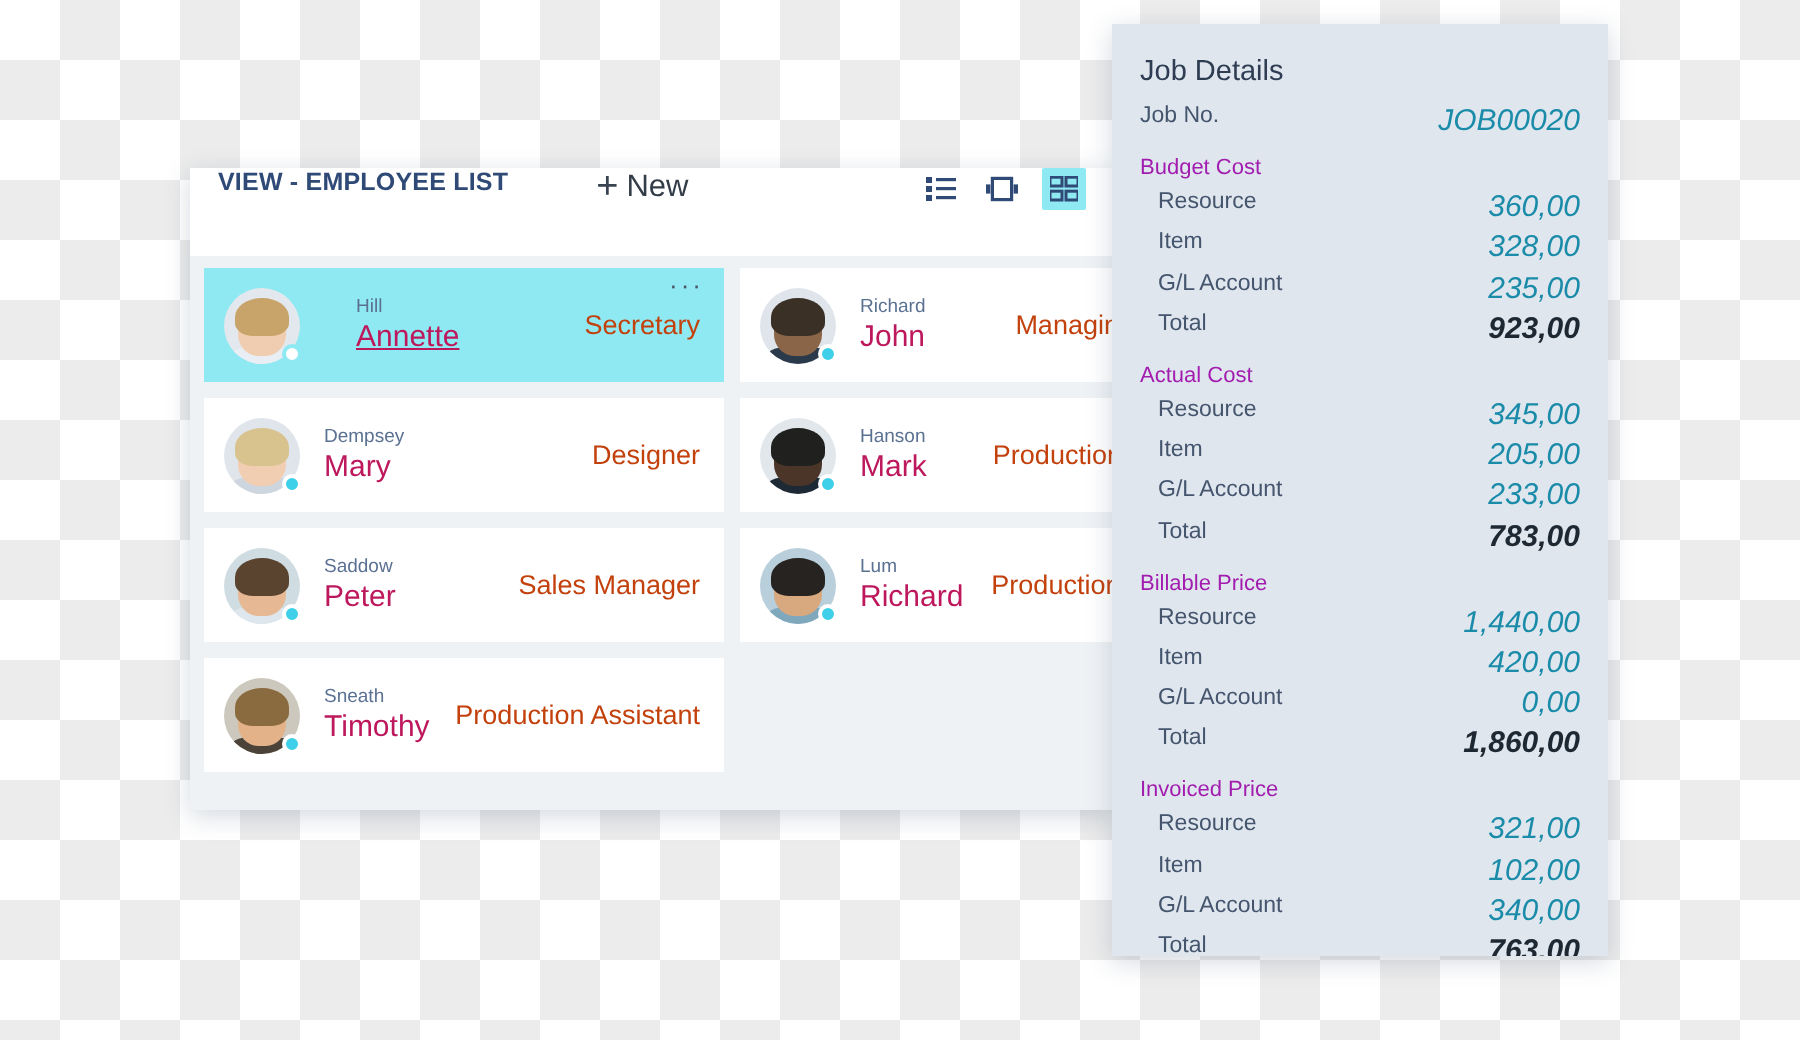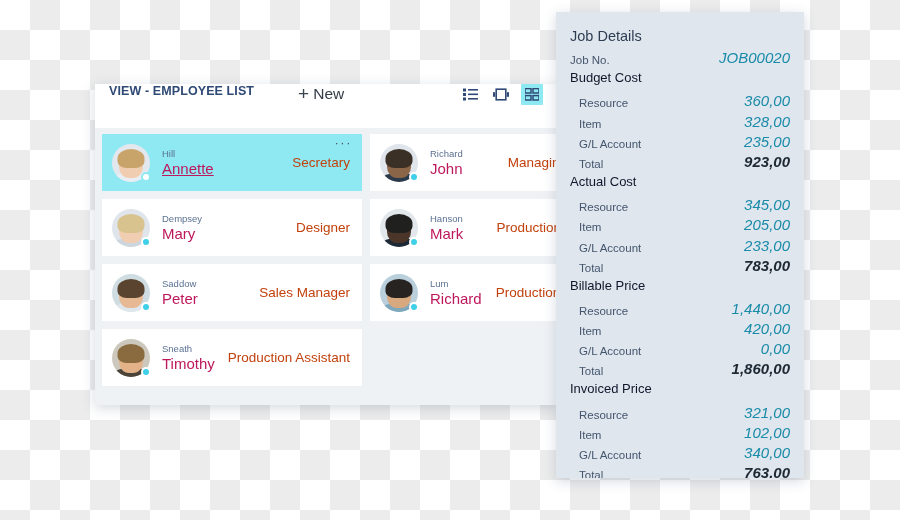--- a/index.html
+++ b/index.html
@@ -102,21 +102,21 @@
 
   .emp-card {
     position: relative;
     height: 57px;
     background: #ffffff;
     display: flex;
     align-items: center;
     padding: 0 12px 0 10px;
     cursor: pointer;
   }
-  .emp-card.selected { background: #8fe9f2; }
+  .emp-card.selected { background: #8fe9f2; gap: 16px; }
 
   .avatar-wrap {
     position: relative;
     width: 38px;
     height: 38px;
     flex: 0 0 38px;
     margin-right: 12px;
   }
   .avatar {
     width: 38px;
@@ -216,46 +216,47 @@
     height: 466px;
     background: #dfe6ee;
     box-shadow: 0 3px 12px rgba(60,80,110,0.22);
     padding: 14px 14px 0 14px;
     overflow: hidden;
   }
 
   .jd-title {
     font-size: 14.5px;
     color: #2e3d52;
+    margin-bottom: 6px;
     line-height: 20px;
   }
 
   .jd-row {
     display: flex;
-    align-items: flex-end;
+    align-items: flex-start;
     justify-content: space-between;
     height: 20.2px;
   }
   .jd-row .lbl {
     font-size: 11.5px;
     color: #44556d;
     white-space: nowrap;
   }
   .jd-row .val {
     font-size: 15px;
     color: #1a8ba8;
     white-space: nowrap;
     font-style: italic;
   }
   .jd-row.indent .lbl { padding-left: 9px; }
   .jd-row.total .val { color: #1d2833; font-weight: bold; }
 
   .jd-group {
-    font-size: 13px;
-    color: #0f172a;
+    font-size: 11px;
+    color: #a21caf;
     line-height: 22px;
     margin-top: 1px;
   }
 </style>
 </head>
 <body>
 
 <div id="stage">
 
   <div id="employee-window">

